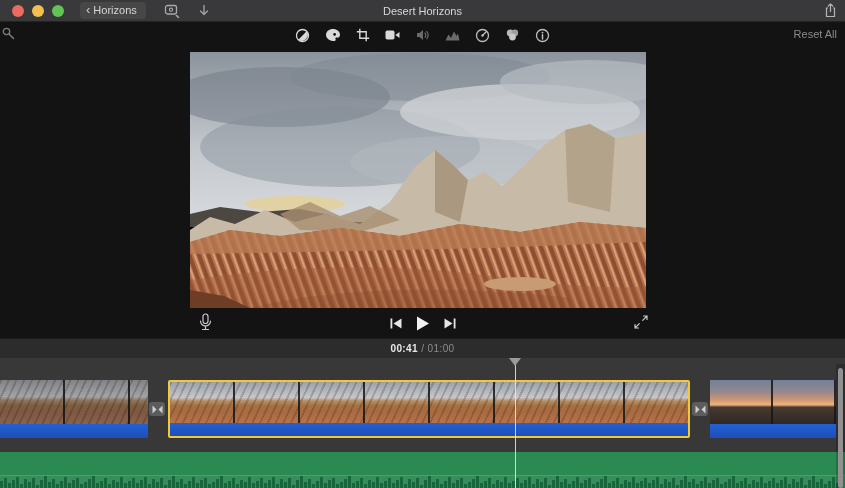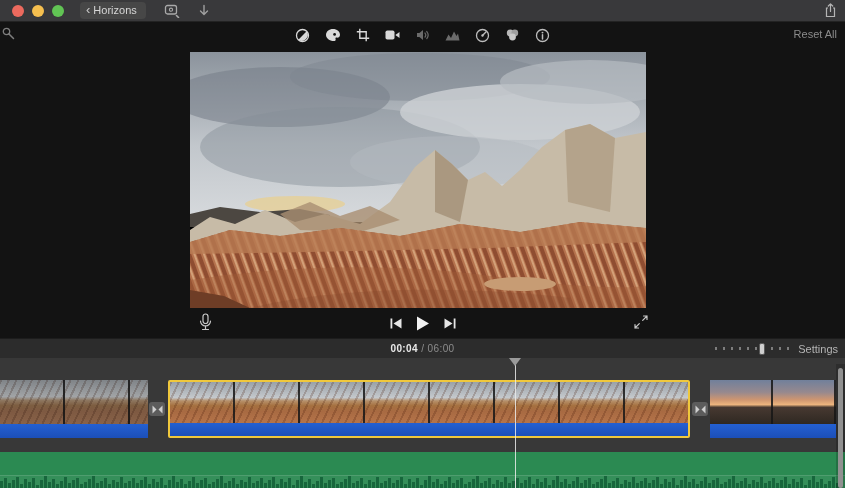--- a/index.html
+++ b/index.html
@@ -113,20 +113,21 @@
       <rect x="1.5" y="1.5" width="11" height="8.5" rx="2" fill="none" stroke="#a9a9a9" stroke-width="1.3"></rect>
       <circle cx="7" cy="5.7" r="1.6" fill="none" stroke="#a9a9a9" stroke-width="1.1"></circle>
       <path d="M12.5 11.5 L14.5 13.5" stroke="#a9a9a9" stroke-width="1.6" stroke-linecap="round"></path>
     </svg>
   </span>
   <span class="tb-icon">
     <svg width="12" height="13" viewBox="0 0 12 13">
       <path d="M6 1.5 V10 M2.5 7 L6 10.5 L9.5 7" fill="none" stroke="#a0a0a0" stroke-width="1.4" stroke-linecap="round" stroke-linejoin="round"></path>
     </svg>
   </span>
+  <div class="win-title">Desert Horizons</div>
   <span class="share">
     <svg width="13" height="15" viewBox="0 0 13 15">
       <path d="M4 5 H2.5 V13.5 H10.5 V5 H9" fill="none" stroke="#b5b5b5" stroke-width="1.2"></path>
       <path d="M6.5 1 V8.5 M4.3 3 L6.5 0.8 L8.7 3" fill="none" stroke="#b5b5b5" stroke-width="1.2" stroke-linecap="round" stroke-linejoin="round"></path>
     </svg>
   </span>
 </div>
 
 <div class="workspace">
 
@@ -266,28 +267,21 @@
       <svg width="14" height="14" viewBox="0 0 14 14">
         <path d="M13 1 L8.7 5.3 M13 1 H9.5 M13 1 V4.5" fill="none" stroke="#c9c9c9" stroke-width="1.2" stroke-linecap="round"></path>
         <path d="M1 13 L5.3 8.7 M1 13 V9.5 M1 13 H4.5" fill="none" stroke="#c9c9c9" stroke-width="1.2" stroke-linecap="round"></path>
       </svg>
     </span>
   </div>
 </div>
 
 <div class="status-bar">
   <div class="timecode">
-    <span class="cur">00:04</span><span> / </span><span>06:00</span>
-  </div>
-  <div class="status-right">
-    <div class="zoom-slider">
-      <div class="zoom-track"></div>
-      <div class="zoom-thumb"></div>
-    </div>
-    <span class="settings-label">Settings</span>
+    <span class="cur">00:41</span><span> / </span><span>01:00</span>
   </div>
 </div>
 
 <div class="bottom-section">
 
   <div class="clip clip-1">
     <div class="thumbs"></div>
     <div class="audio-strip"></div>
   </div>
 

